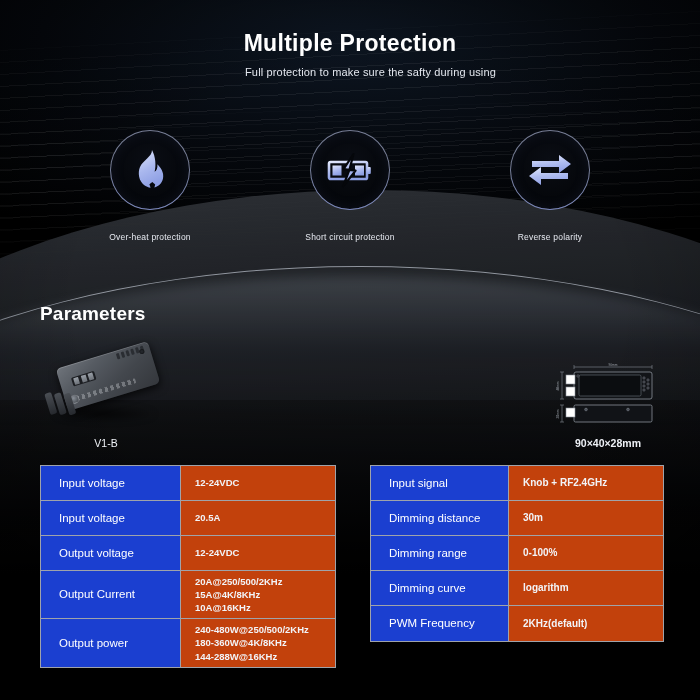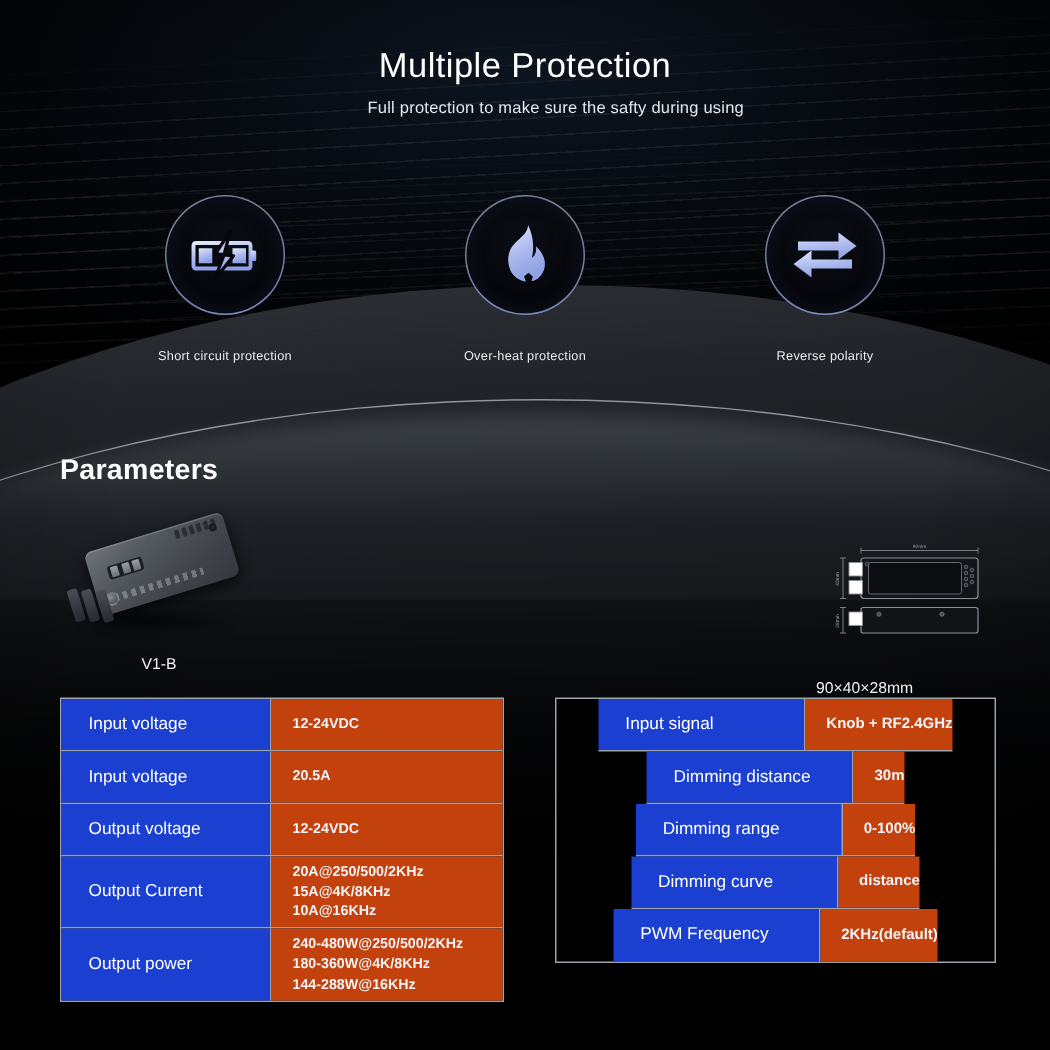--- a/index.html
+++ b/index.html
@@ -98,21 +98,21 @@
     position: absolute;
     inset: 0;
     background: radial-gradient(ellipse 680px 520px at 50% 42%, rgba(0,0,0,0) 40%, rgba(0,0,0,0.55) 100%);
     pointer-events: none;
   }
 
   
   .hdr { position: absolute; left: 0; right: 0; top: 30px; text-align: center; }
   .hdr-title {
     font-size: 23px;
-    font-weight: normal;
+    font-weight: bold;
     color: #ffffff;
     letter-spacing: .3px;
   }
   .hdr-sub {
     margin-top: 9px;
     font-size: 11px;
     color: #e3e7ee;
     letter-spacing: .15px;
     padding-left: 41px;
   }
@@ -269,38 +269,39 @@
     position: absolute;
     right: 32px;
     top: 362px;
     width: 120px;
     height: 64px;
   }
   .dims svg { display: block; }
   .dims-label {
     position: absolute;
     right: 28px;
-    top: 453px;
+    top: 437px;
     width: 128px;
-    text-align: left;
+    text-align: center;
     font-size: 10.5px;
     color: #eef1f6;
+    font-weight: bold;
   }
 
   
   .spec-table {
     position: absolute;
     top: 465px;
     display: flex;
     flex-direction: column;
     border: 1px solid #9fa3aa;
     background: #000;
   }
   .spec-table.left  { left: 40px;  width: 296px; }
-  .spec-table.right { left: 370px; width: 294px; align-items: center; }
+  .spec-table.right { left: 370px; width: 294px; }
 
   .spec-row {
     display: flex;
     align-items: stretch;
     border-bottom: 1px solid #9fa3aa;
     min-height: 35px;
   }
   .spec-row:last-child { border-bottom: none; }
 
   .spec-key {
@@ -344,20 +345,39 @@
   <div class="bg-sweep-line"></div>
   <div class="bg-lowfade"></div>
   <div class="bg-vignette"></div>
 
   <div class="hdr">
     <div class="hdr-title">Multiple Protection</div>
     <div class="hdr-sub">Full protection to make sure the safty during using</div>
   </div>
 
   <div class="prot-row">
+
+    <div class="prot-item">
+      <div class="prot-ring">
+        <svg width="40" height="44" viewBox="0 0 40 44">
+          <defs>
+            <linearGradient id="gFlame" x1="0" y1="0" x2="0.35" y2="1">
+              <stop offset="0%" stop-color="#dfe6fb"></stop>
+              <stop offset="55%" stop-color="#aab8ee"></stop>
+              <stop offset="100%" stop-color="#8fa0e4"></stop>
+            </linearGradient>
+          </defs>
+          <path d="M22 2 C22 9 13 12 10 19 C7.5 25 9 33 14 37 C16 38.6 18.4 39.5 20.6 39.7
+                   L19.4 36.3 L22.3 33.9 L25.2 36.4 L24.4 39.5
+                   C28.4 38.6 32 35.3 33 30.6 C34.2 24.6 31 19.7 27.4 16.2
+                   C27.8 20 26.6 22.6 24.6 23.8 C26.2 17.4 25.6 8.8 22 2 Z" fill="url(#gFlame)"></path>
+        </svg>
+      </div>
+      <div class="prot-label">Over-heat protection</div>
+    </div>
 
     <div class="prot-item">
       <div class="prot-ring">
         <svg width="50" height="40" viewBox="0 0 50 40">
           <defs>
             <linearGradient id="gBat" x1="0" y1="0" x2="0.3" y2="1">
               <stop offset="0%" stop-color="#e2e8fc"></stop>
               <stop offset="60%" stop-color="#aab8ee"></stop>
               <stop offset="100%" stop-color="#8ea0e3"></stop>
             </linearGradient>
@@ -367,39 +387,20 @@
           <rect x="7.5" y="15.5" width="9" height="10" fill="url(#gBat)"></rect>
           <rect x="30" y="15.5" width="9" height="10" fill="url(#gBat)"></rect>
           <path d="M28.5 4 L18.6 19.2 L24.4 19.8 L18 36.5 L30.6 20.6 L24.4 19.9 Z" fill="url(#gBat)" stroke="#05070b" stroke-width="2.2" stroke-linejoin="round"></path>
         </svg>
       </div>
       <div class="prot-label">Short circuit protection</div>
     </div>
 
     <div class="prot-item">
       <div class="prot-ring">
-        <svg width="40" height="44" viewBox="0 0 40 44">
-          <defs>
-            <linearGradient id="gFlame" x1="0" y1="0" x2="0.35" y2="1">
-              <stop offset="0%" stop-color="#dfe6fb"></stop>
-              <stop offset="55%" stop-color="#aab8ee"></stop>
-              <stop offset="100%" stop-color="#8fa0e4"></stop>
-            </linearGradient>
-          </defs>
-          <path d="M22 2 C22 9 13 12 10 19 C7.5 25 9 33 14 37 C16 38.6 18.4 39.5 20.6 39.7
-                   L19.4 36.3 L22.3 33.9 L25.2 36.4 L24.4 39.5
-                   C28.4 38.6 32 35.3 33 30.6 C34.2 24.6 31 19.7 27.4 16.2
-                   C27.8 20 26.6 22.6 24.6 23.8 C26.2 17.4 25.6 8.8 22 2 Z" fill="url(#gFlame)"></path>
-        </svg>
-      </div>
-      <div class="prot-label">Over-heat protection</div>
-    </div>
-
-    <div class="prot-item">
-      <div class="prot-ring">
         <svg width="48" height="40" viewBox="0 0 48 40">
           <defs>
             <linearGradient id="gArr" x1="0" y1="0" x2="0.25" y2="1">
               <stop offset="0%" stop-color="#e4eafd"></stop>
               <stop offset="55%" stop-color="#b0bdf0"></stop>
               <stop offset="100%" stop-color="#93a3e6"></stop>
             </linearGradient>
           </defs>
           <path d="M6 11 L33 11 L33 5 L45 14 L33 23 L33 17 L6 17 Z" fill="url(#gArr)"></path>
           <path d="M42 23 L15 23 L15 17 L3 26 L15 35 L15 29 L42 29 Z" fill="url(#gArr)"></path>
@@ -518,21 +519,21 @@
       <div class="spec-row">
         <div class="spec-key">Dimming distance</div>
         <div class="spec-val">30m</div>
       </div>
       <div class="spec-row">
         <div class="spec-key">Dimming range</div>
         <div class="spec-val">0-100%</div>
       </div>
       <div class="spec-row">
         <div class="spec-key">Dimming curve</div>
-        <div class="spec-val">distance</div>
+        <div class="spec-val">logarithm</div>
       </div>
       <div class="spec-row">
         <div class="spec-key">PWM Frequency</div>
         <div class="spec-val">2KHz(default)</div>
       </div>
     </div>
 
 </div>
 
 </body></html>

